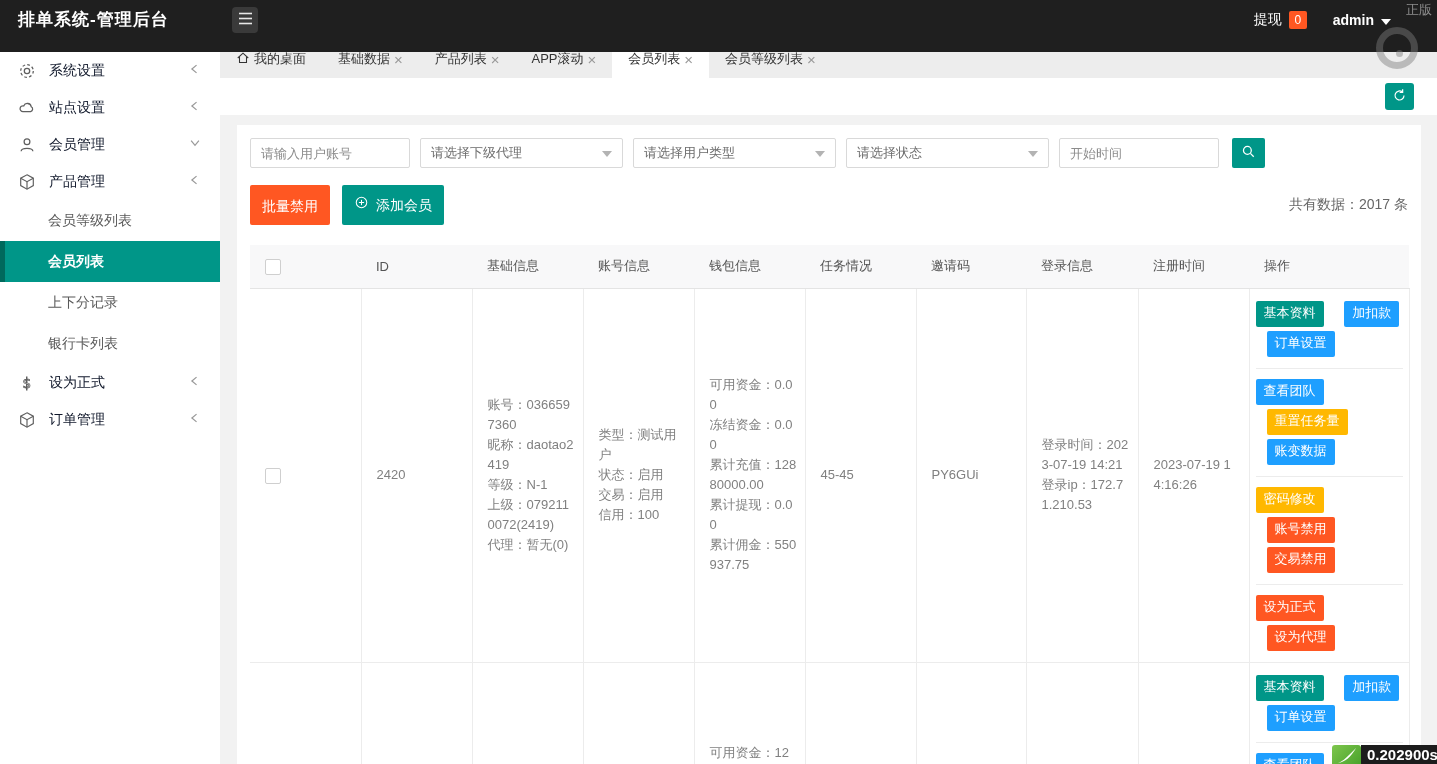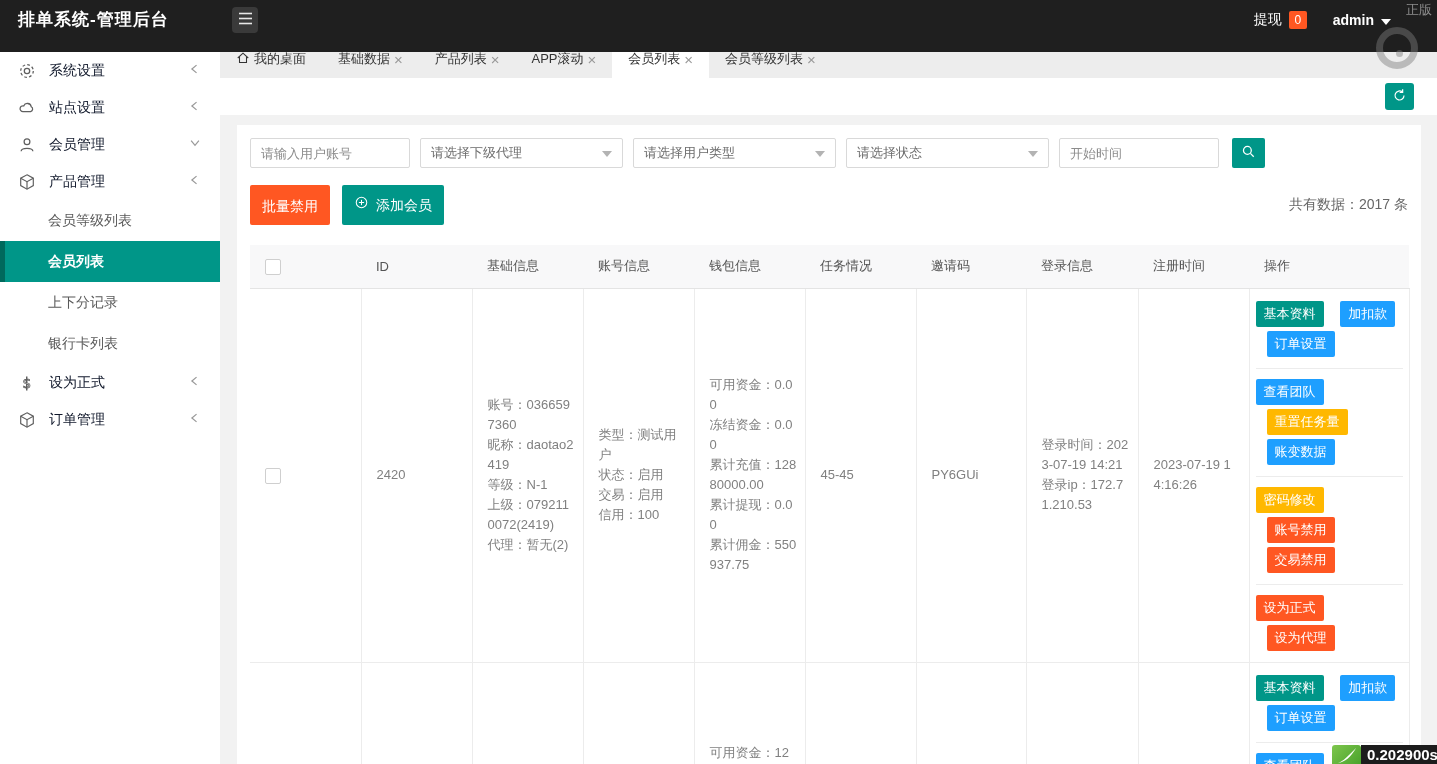--- a/index.html
+++ b/index.html
@@ -54,21 +54,21 @@
   .btn-add{background:var(--teal);margin-left:12px;display:flex;align-items:center;gap:7px;}
   .summary{margin-left:auto;font-size:14px;color:#666;}
 
   
   .table-wrap{margin-top:20px;}
   table{width:100%;border-collapse:collapse;table-layout:fixed;font-size:13px;color:#808080;}
   thead th{background:#f8f8f9;height:43px;font-weight:normal;color:#555;text-align:left;padding-left:15px;border-bottom:1px solid #e4e4e4;}
   tbody td{border-bottom:1px solid #ececec;border-left:1px solid #ececec;border-right:1px solid #ececec;padding:10px 8px 10px 15px;vertical-align:middle;line-height:20px;word-break:break-all;}
   tbody td:first-child{border-left:none;}
   .cb{appearance:none;-webkit-appearance:none;width:16px;height:16px;border:1px solid #cfcfcf;border-radius:2px;background:#fff;cursor:pointer;vertical-align:middle;}
-  .ops-cell{vertical-align:top !important;padding:2px 6px 0 6px !important;}
+  .ops-cell{vertical-align:top !important;padding:2px 6px 0 6px !important;font-family:Liberation Mono, monospace;}
   .op-group{padding:10px 0 11px;border-bottom:1px solid #ececec;}
   .op-group.last{border-bottom:none;}
   .op-line{margin-bottom:4px;}
   .op-line:last-child{margin-bottom:0;}
   .op-btn{display:inline-block;height:26px;line-height:26px;padding:0 8px;border-radius:2px;color:#fff;font-size:13px;cursor:pointer;white-space:nowrap;}
   .op-teal{background:var(--teal);}
   .op-blue{background:var(--blue);}
   .op-orange{background:var(--orange);}
   .op-red{background:var(--red);}
   .ind{margin-left:11px;}
@@ -302,21 +302,21 @@
           <tbody>
 
             <tr>
               <td><input type="checkbox" class="cb" style=""></td>
               <td>2420</td>
               <td>
                 <div>账号：0366597360</div>
                 <div>昵称：daotao2419</div>
                 <div>等级：N-1</div>
                 <div>上级：0792110072(2419)</div>
-                <div>代理：暂无(2)</div>
+                <div>代理：暂无(0)</div>
               </td>
               <td>
                 <div>类型：测试用户</div>
                 <div>状态：启用</div>
                 <div>交易：启用</div>
                 <div>信用：100</div>
               </td>
               <td>
                 <div>可用资金：0.00</div>
                 <div>冻结资金：0.00</div>

